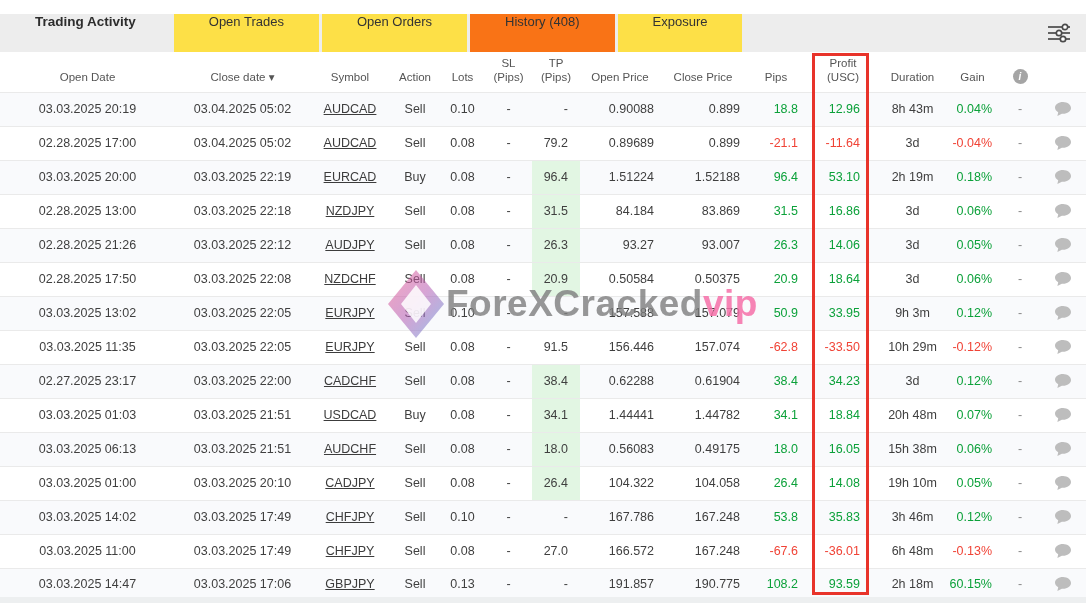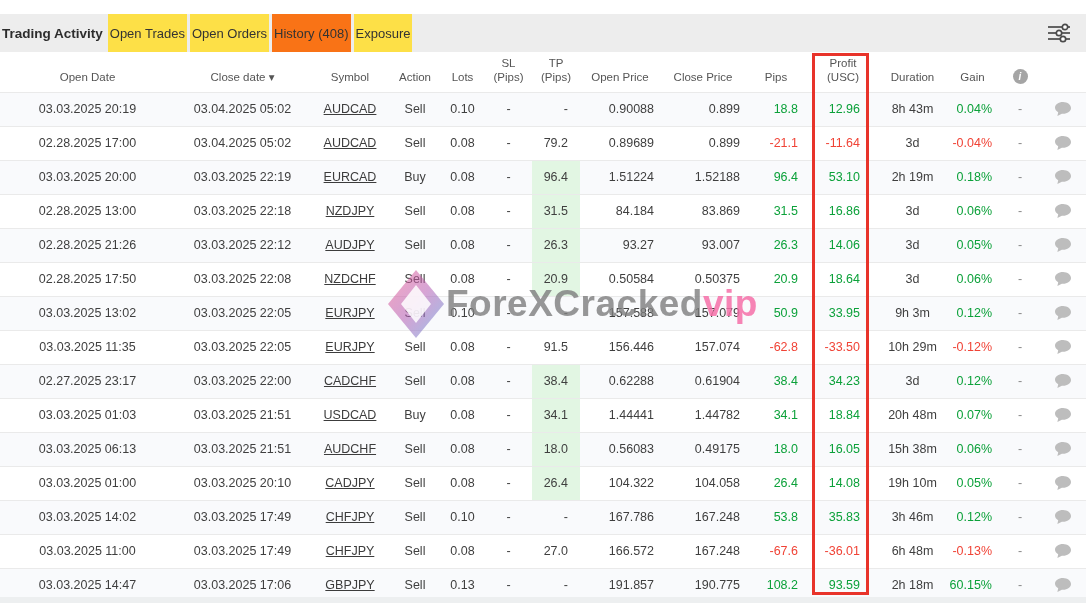--- a/index.html
+++ b/index.html
@@ -7,37 +7,37 @@
     --highlight-border:#e8332a; --wm-gray:rgba(125,125,125,0.8); --wm-pink:rgba(246,110,168,0.85);
   }
   *{box-sizing:border-box;margin:0;padding:0}
   html,body{width:1086px;height:603px;background:#fff;overflow:hidden;
     font-family:"Liberation Sans",sans-serif;position:relative}
   .app{position:absolute;inset:0}
 
   
   .tabbar{position:absolute;top:14px;left:0;width:1086px;height:38px;background:#ededed;
     display:flex;align-items:stretch}
-  .tab{display:flex;align-items:center;padding:0 2px;margin-right:3px;font-size:13px;color:#333;
+  .tab{display:flex;padding:0 35px;margin-right:3px;font-size:13px;color:#333;
     white-space:nowrap;cursor:pointer}
   .tab.kind-label{font-weight:bold;color:#2d2d2d;background:transparent;font-size:13.5px;cursor:default}
   .tab.kind-tab{background:#fde047}
   .tab.kind-active{background:#f97316}
   .filterbtn{margin-left:auto;margin-right:12px;align-self:center;width:30px;height:28px;
     display:flex;align-items:center;justify-content:center;cursor:pointer}
 
   
   table{position:absolute;top:52px;left:0;width:1086px;border-collapse:collapse;table-layout:fixed}
   thead th{height:40px;vertical-align:bottom;padding-bottom:8px;font-weight:normal;
     font-size:11.5px;color:#555;text-align:center;line-height:14px}
   thead .l2{display:block}
   tbody td{height:34px;font-size:12.5px;color:#3f3f3f;border-top:1px solid #eaeaea;
     text-align:center;vertical-align:middle}
   tbody tr:nth-child(odd){background:#f9fafc}
-  tbody tr:last-child td{border-bottom:2px solid #0f766e}
+  tbody tr:last-child td{border-bottom:6px solid #0f766e}
   td.c-tp{text-align:right;padding-right:12px}
   td.c-tp.hit{background:var(--tp-hit-bg)}
   td.c-open_price,td.c-close_price{text-align:right;padding-right:6px}
   td.c-pips{text-align:right;padding-right:8px}
   td.c-profit{text-align:right;padding-right:20px}
   td.c-gain{text-align:right;padding-right:8px}
   td.c-info{color:#8a8a8a}
   .pos{color:var(--positive)}
   .neg{color:var(--negative)}
   .symbol{text-decoration:underline;cursor:pointer;color:#3c3c3c}

